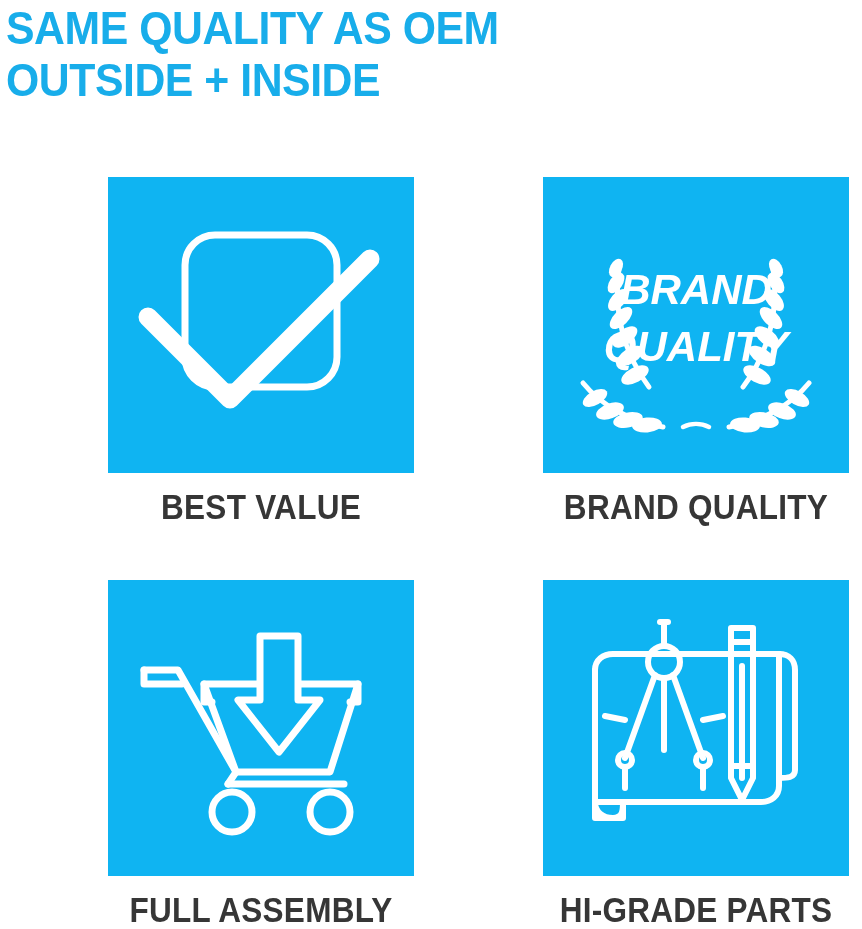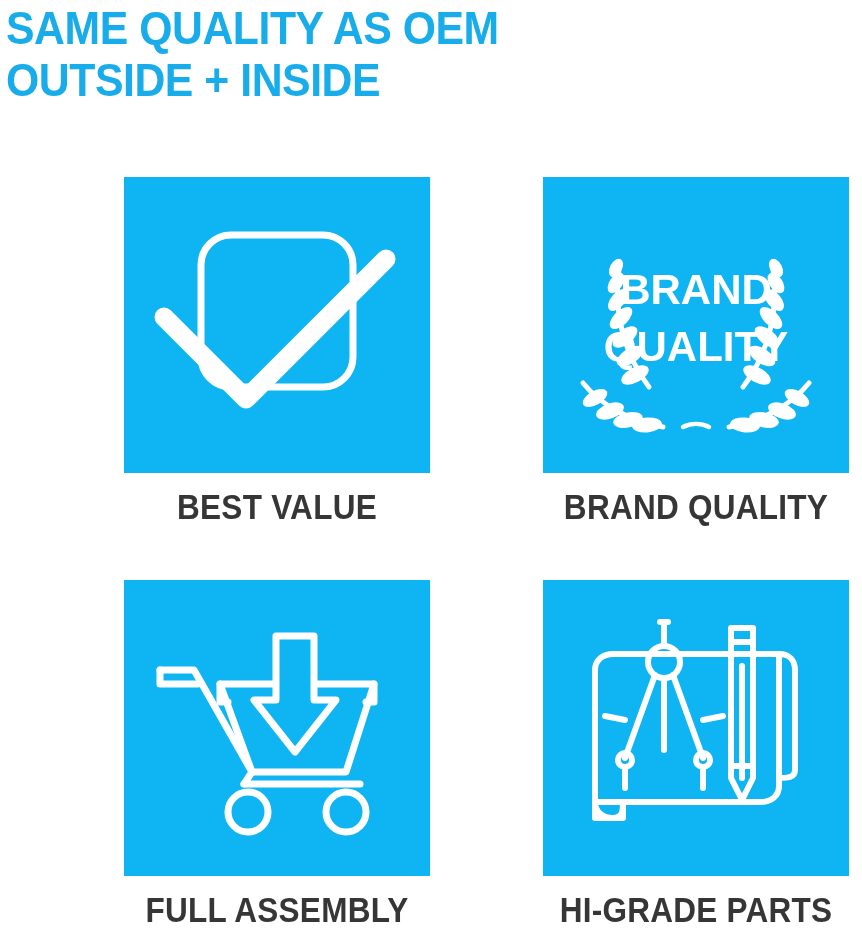--- a/index.html
+++ b/index.html
@@ -50,29 +50,30 @@
     top: 0;
     width: 862px;
     height: 929px;
   }
   .cell {
     position: absolute;
     width: 306px;
   }
   .cell-r0 { top: 177px; }
   .cell-r1 { top: 580px; }
-  .cell-c0 { left: 124px; }
+  .cell-c0 { left: 108px; }
   .cell-c1 { left: 543px; }
 
   .tile {
     position: relative;
     width: 306px;
     height: 296px;
     background: #0FB4F2;
     overflow: visible;
+    font-style: italic;
   }
   .tile svg {
     position: absolute;
     left: 0;
     top: 0;
     width: 306px;
     height: 296px;
     display: block;
     overflow: visible;
   }

